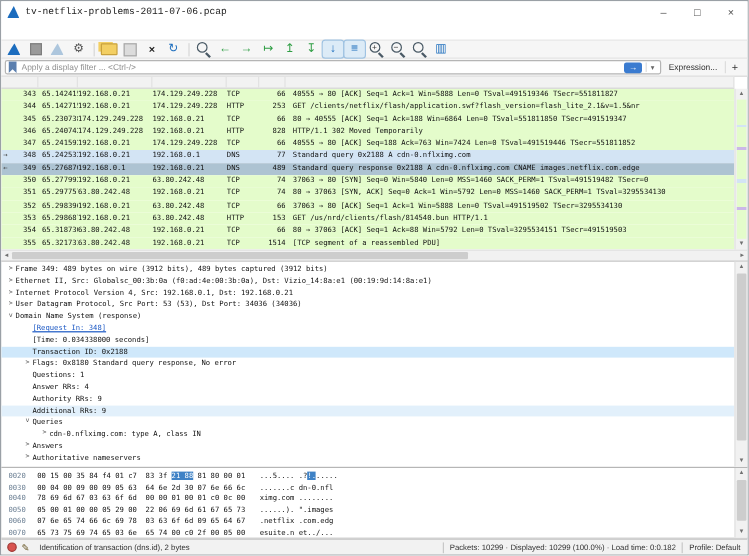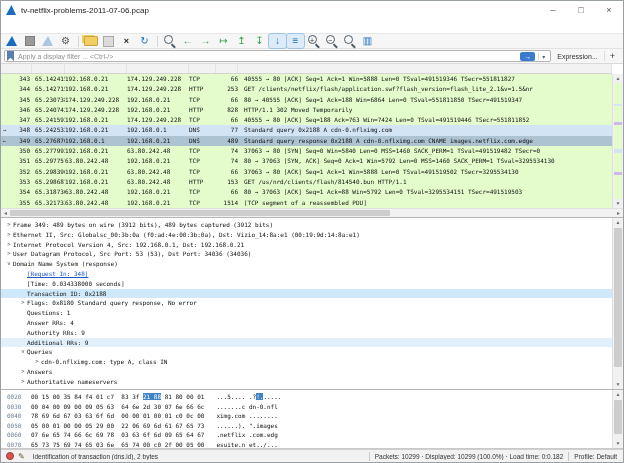--- a/index.html
+++ b/index.html
@@ -2,21 +2,21 @@
 <html><head>
 <meta charset="utf-8">
 <style>
   * { margin:0; padding:0; box-sizing:border-box; }
   body { font-family:"Liberation Sans", sans-serif; background:#ddd; }
   .win { width:624px; height:463px; background:#fff; border:1px solid #9aa0a6; display:flex; flex-direction:column; overflow:hidden; }
 
   
   .titlebar { height:18px; background:#fff; display:flex; align-items:center; padding-left:5px; flex:0 0 auto; }
   .app-icon { width:10px; height:10px; background:#1b6cbe; clip-path:polygon(0 100%,100% 100%,55% 0); margin-right:5px; flex:0 0 auto; }
-  .title { font-size:8px; color:#222; flex:1 1 auto; white-space:nowrap; overflow:hidden; }
+  .title { font-size:8px; color:#222; flex:1 1 auto; white-space:nowrap; overflow:hidden;font-family:Liberation Mono, monospace; }
   .wctrl { display:flex; flex:0 0 auto; height:100%; }
   .wbtn { width:28px; text-align:center; font-size:9px; color:#555; line-height:18px; }
 
   
   .menubar { height:14px; display:flex; align-items:center; padding-left:3px; flex:0 0 auto; background:#fff; }
   .menu-item { font-size:8px; color:#222; padding:0 5px; line-height:14px; }
 
   
   .toolbar { height:16px; background:#f6f6f6; border-top:1px solid #e8e8e8; border-bottom:1px solid #e2e2e2; display:flex; align-items:center; padding-left:2px; flex:0 0 auto; }
   .tbtn { width:17px; height:14px; display:flex; align-items:center; justify-content:center; position:relative; margin-right:1px; border-radius:2px; }

